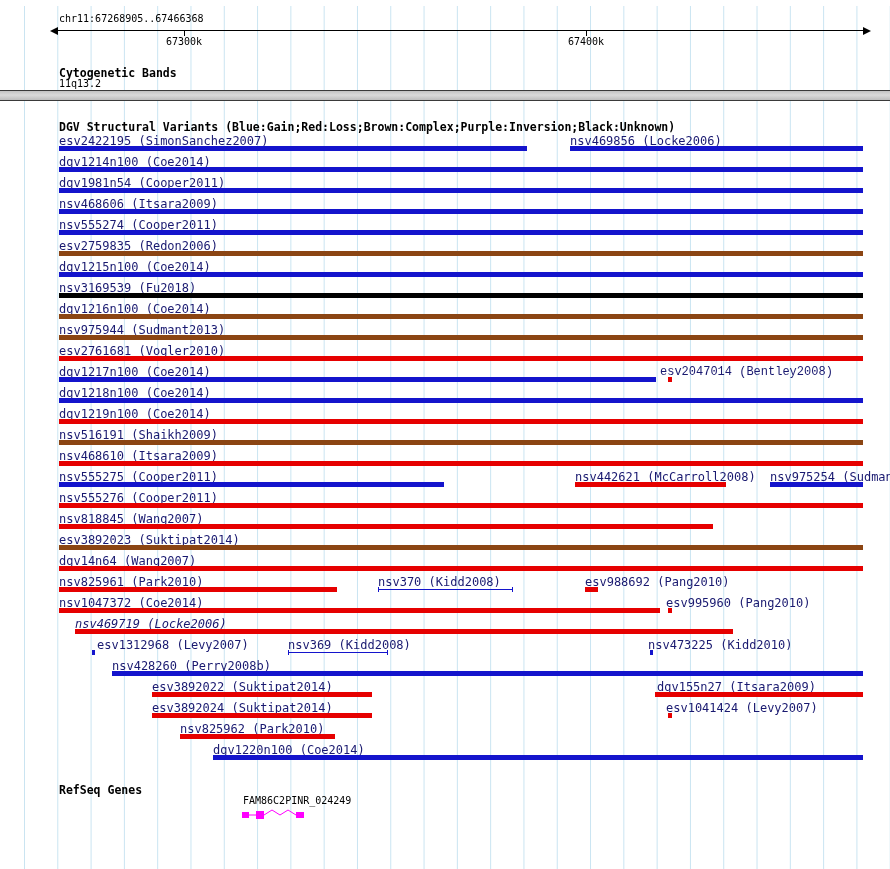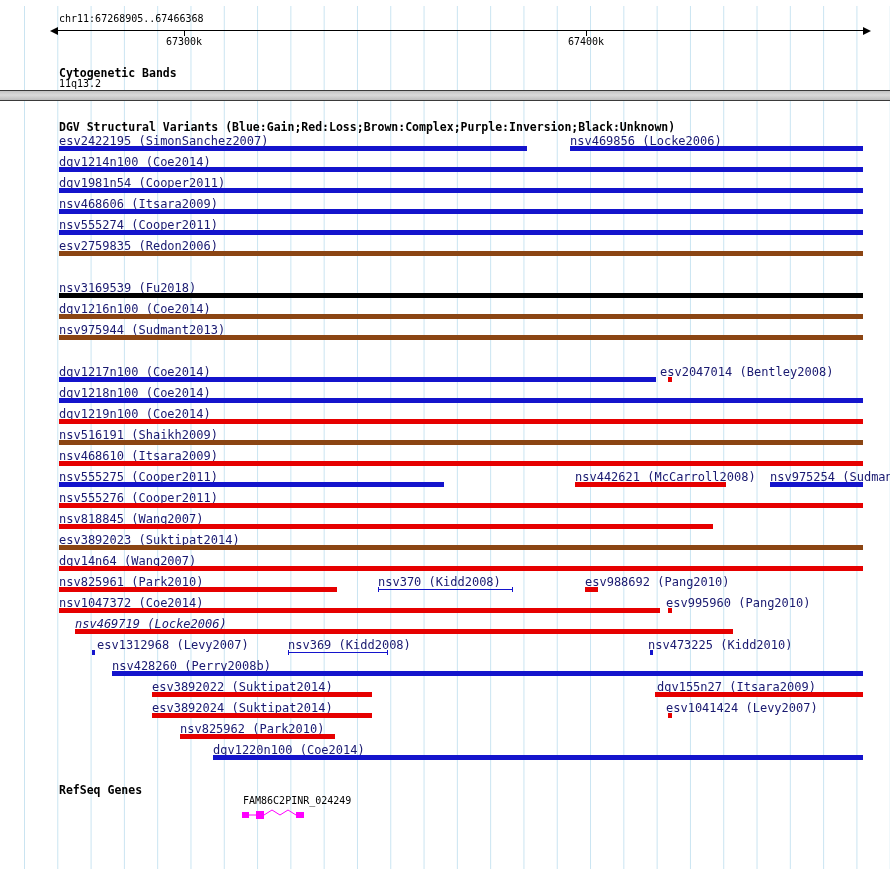--- a/index.html
+++ b/index.html
@@ -89,36 +89,44 @@
         <div class="feat-bar" style="left: 59px; width: 804px; background: rgb(20, 20, 204);"></div>
       </div>
       <div class="track-row" style="top: 218px;">
         <div class="feat-label" style="left: 59px;">nsv555274 (Cooper2011)</div>
         <div class="feat-bar" style="left: 59px; width: 804px; background: rgb(20, 20, 204);"></div>
       </div>
       <div class="track-row" style="top: 239px;">
         <div class="feat-label" style="left: 59px;">esv2759835 (Redon2006)</div>
         <div class="feat-bar" style="left: 59px; width: 804px; background: rgb(139, 69, 19);"></div>
       </div>
+      <div class="track-row" style="top: 260px;">
+        <div class="feat-label" style="left: 59px;">dgv1215n100 (Coe2014)</div>
+        <div class="feat-bar" style="left: 59px; width: 804px; background: rgb(20, 20, 204);"></div>
+      </div>
       <div class="track-row" style="top: 281px;">
         <div class="feat-label" style="left: 59px;">nsv3169539 (Fu2018)</div>
         <div class="feat-bar" style="left: 59px; width: 804px; background: rgb(0, 0, 0);"></div>
       </div>
       <div class="track-row" style="top: 302px;">
         <div class="feat-label" style="left: 59px;">dgv1216n100 (Coe2014)</div>
         <div class="feat-bar" style="left: 59px; width: 804px; background: rgb(139, 69, 19);"></div>
       </div>
       <div class="track-row" style="top: 323px;">
         <div class="feat-label" style="left: 59px;">nsv975944 (Sudmant2013)</div>
         <div class="feat-bar" style="left: 59px; width: 804px; background: rgb(139, 69, 19);"></div>
       </div>
+      <div class="track-row" style="top: 344px;">
+        <div class="feat-label" style="left: 59px;">esv2761681 (Vogler2010)</div>
+        <div class="feat-bar" style="left: 59px; width: 804px; background: rgb(230, 0, 0);"></div>
+      </div>
       <div class="track-row" style="top: 365px;">
         <div class="feat-label" style="left: 59px;">dgv1217n100 (Coe2014)</div>
         <div class="feat-bar" style="left: 59px; width: 597px; background: rgb(20, 20, 204);"></div>
-        <div class="feat-label" style="left: 660px;">esv2047014 (Bentley2008)</div>
+        <div class="feat-label" style="left: 660px; font-family: Liberation Mono, monospace;">esv2047014 (Bentley2008)</div>
         <div class="feat-bar" style="left: 668px; width: 4px; background: rgb(230, 0, 0);"></div>
       </div>
       <div class="track-row" style="top: 386px;">
         <div class="feat-label" style="left: 59px;">dgv1218n100 (Coe2014)</div>
         <div class="feat-bar" style="left: 59px; width: 804px; background: rgb(20, 20, 204);"></div>
       </div>
       <div class="track-row" style="top: 407px;">
         <div class="feat-label" style="left: 59px;">dgv1219n100 (Coe2014)</div>
         <div class="feat-bar" style="left: 59px; width: 804px; background: rgb(230, 0, 0);"></div>
       </div>

